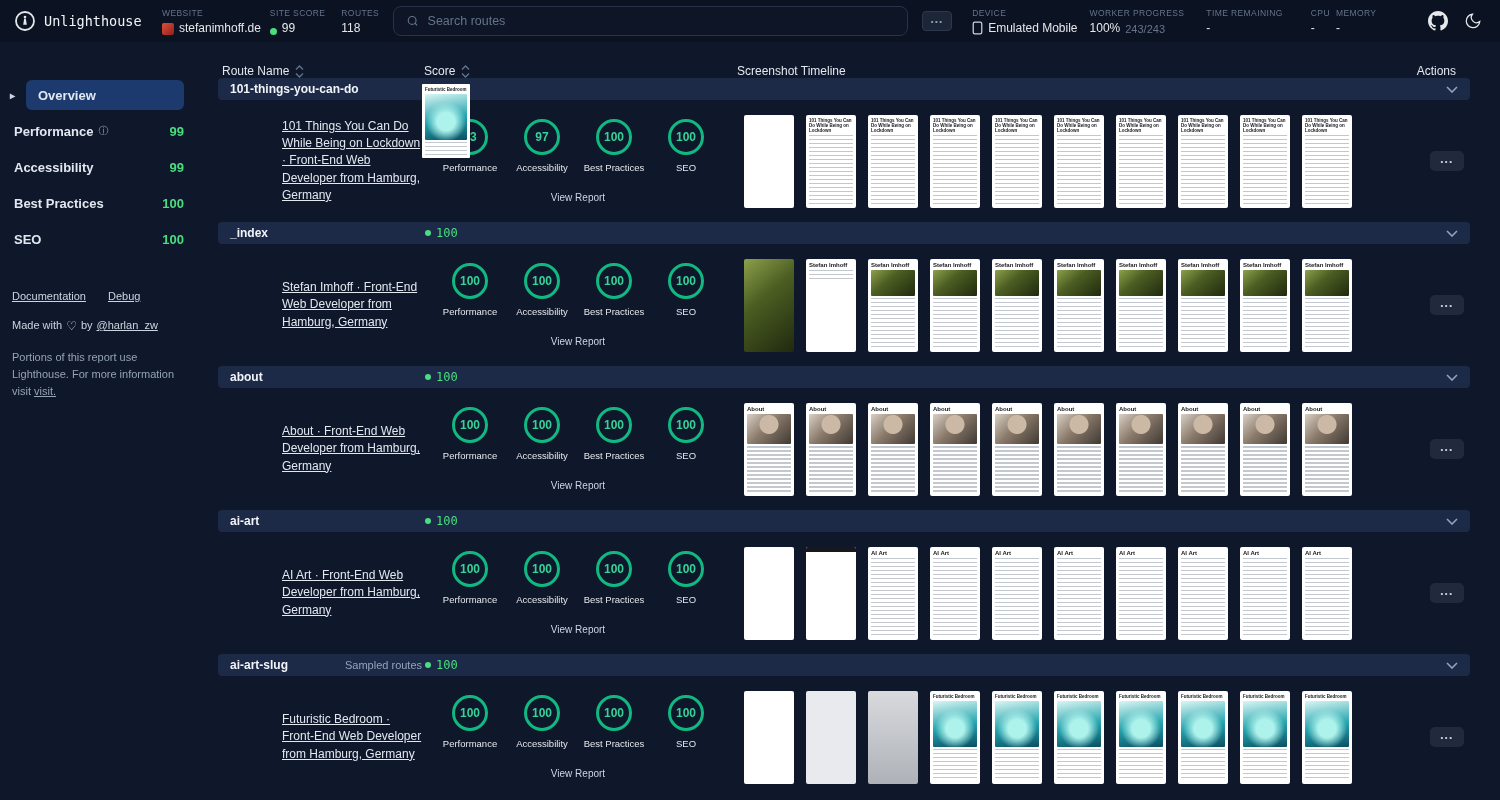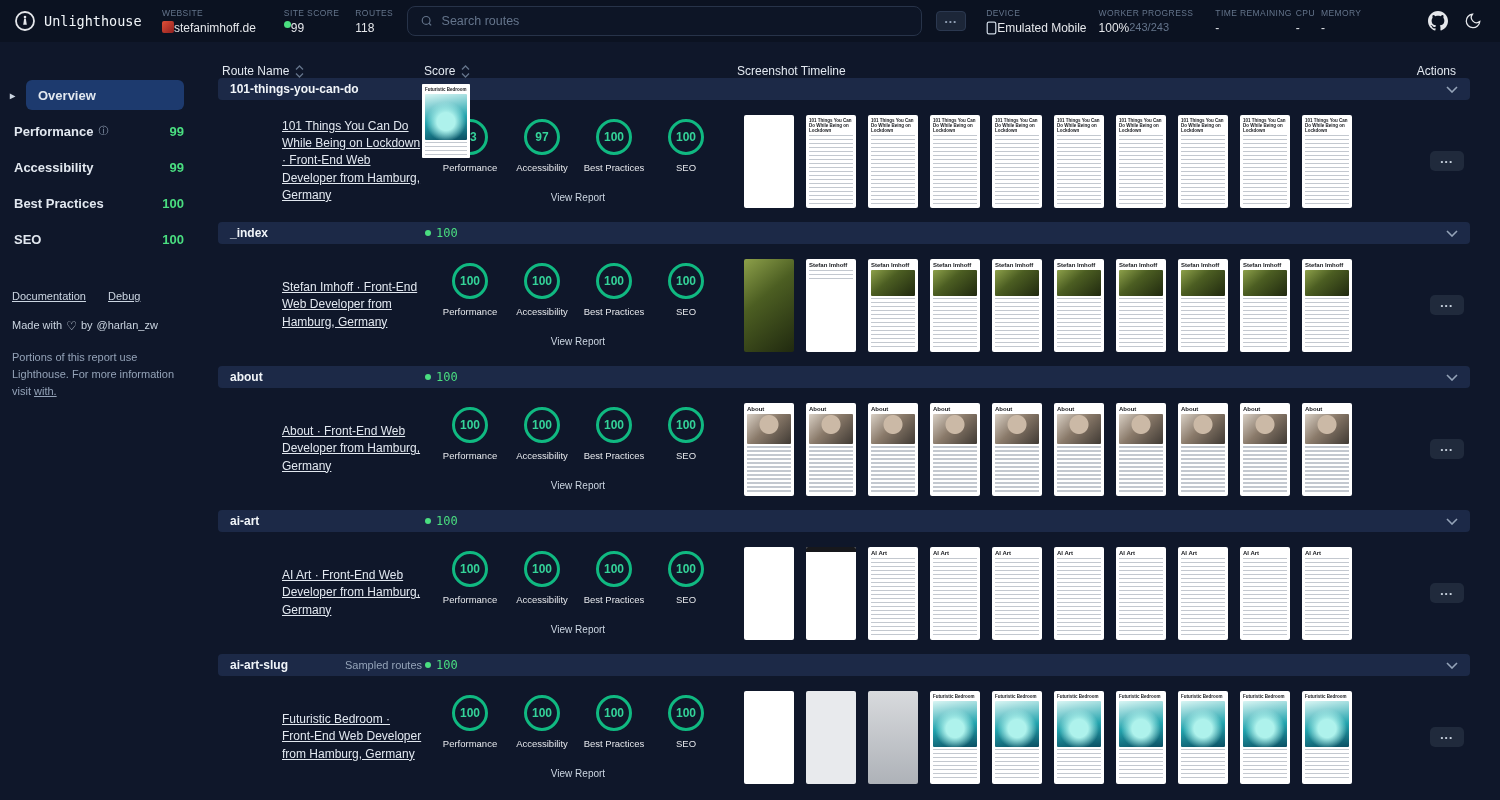--- a/index.html
+++ b/index.html
@@ -5,45 +5,45 @@
   *{margin:0;padding:0;box-sizing:border-box}
   html,body{width:1500px;height:800px;overflow:hidden}
   body{background:#0f172a;color:#e5e7eb;font-family:"Liberation Sans",sans-serif;position:relative}
 
   
   .topbar{position:absolute;top:0;left:0;right:0;height:42px;background:#0b1221;display:flex;align-items:center;padding:0 14px;z-index:10}
   .brand{display:flex;align-items:center;gap:8px;width:136px;flex:0 0 auto}
   .brand-name{font-family:"DejaVu Sans Mono",monospace;font-size:13.5px;font-weight:normal;color:#f1f5f9;white-space:nowrap}
   .metric{display:flex;flex-direction:column;justify-content:center;gap:3px;flex:0 0 auto}
   .mlabel{font-size:8.5px;color:#64748b;letter-spacing:.4px;white-space:nowrap}
-  .mvalue{font-size:12px;color:#e5e7eb;display:flex;align-items:flex-start;white-space:nowrap}
+  .mvalue{font-size:12px;color:#e5e7eb;display:flex;align-items:flex-end;gap:5px;white-space:nowrap}
   .mvalue .dim{color:#64748b;font-size:11px}
   .gdot{width:7px;height:7px;border-radius:50%;background:#4ade80;display:inline-block}
   .favicon{width:12px;height:12px;border-radius:2px;background:linear-gradient(135deg,#e05038,#8f1f1f);display:inline-block}
-  .m-website{margin-left:12px}.m-sitescore{margin-left:28px}.m-routes{margin-left:16px}
+  .m-website{margin-left:12px}.m-sitescore{margin-left:9px}.m-routes{margin-left:16px}
   .search{margin-left:14px;display:flex;align-items:center;gap:8px;padding:0 12px;height:30px;flex:0 0 515px;background:#0d1526;border:1px solid #273349;border-radius:8px}
   .search input{background:transparent;border:none;outline:none;color:#e5e7eb;font-size:12.5px;width:100%;font-family:"Liberation Sans",sans-serif}
   .search input::placeholder{color:#64748b}
   .more-btn{margin-left:14px;width:30px;height:20px;border-radius:4px;background:#1c2638;border:1px solid #2b3850;color:#94a3b8;font-size:8px;letter-spacing:1.5px;cursor:pointer;display:flex;align-items:center;justify-content:center}
-  .m-device{margin-left:20px}.m-worker{margin-left:12px}.m-time{margin-left:22px}.m-cpu{margin-left:4px}.m-memory{margin-left:6px}
+  .m-device{margin-left:20px}.m-worker{margin-left:12px}.m-time{margin-left:22px}.m-cpu{margin-left:28px}.m-memory{margin-left:6px}
   .top-icons{margin-left:auto;margin-right:4px;display:flex;align-items:center;gap:16px}
   .top-icons svg{display:block;cursor:pointer}
 
   
   .sidebar{position:absolute;top:42px;left:0;width:210px;bottom:0;background:#0f172a}
   .side-nav{margin-top:38px}
   .side-item{position:relative;display:flex;align-items:center;height:30px;margin:4px 26px 6px 0;padding-left:14px;font-size:13px;font-weight:bold;color:#e2e8f0;cursor:pointer}
   .side-item .side-value{margin-left:auto;color:#4ade80;font-size:13px}
   .side-item .info-icon{margin-left:5px;font-size:10px;color:#94a3b8;font-weight:normal}
   .side-item.active{margin-left:26px;margin-right:26px;padding-left:12px;background:#1d3a6e;border-radius:6px}
   .side-arrow{position:absolute;left:-16px;color:#cbd5e1;font-size:10px}
   .side-links{margin:36px 0 0 12px;display:flex;gap:22px}
   .side-links a{font-size:11px;color:#cbd5e1;text-decoration:underline;cursor:pointer}
   .made{margin:17px 0 0 12px;font-size:11px;color:#cbd5e1;display:flex;align-items:flex-start;gap:4px}
-  .made a{color:#cbd5e1;cursor:pointer}
+  .made a{color:#cbd5e1;text-decoration:underline;cursor:pointer}
   .heart{font-size:12px}
   .note{margin:16px 26px 0 12px;font-size:11px;color:#94a3b8;line-height:1.55}
   .note a{color:#94a3b8;text-decoration:underline;cursor:pointer}
 
   
   .main{position:absolute;top:42px;left:210px;right:0;bottom:0;overflow:hidden}
   .colhead{position:relative;height:36px}
   .colhead .col{position:absolute;top:22px;font-size:12px;color:#e2e8f0;display:flex;align-items:center;gap:6px;cursor:pointer}
   .col-route{left:12px}.col-score{left:214px}.col-timeline{left:527px;cursor:default}.col-actions{right:44px;cursor:default}
 
@@ -205,21 +205,21 @@
 
   <div class="made">
     <span>Made with</span>
     <span class="heart">♡</span>
     <span>by</span>
     <a>@harlan_zw</a>
   </div>
 
   <p class="note">
     <span>Portions of this report use Lighthouse. For more information visit</span>
-    <a>with.</a>
+    <a>visit.</a>
   </p>
 </aside>
 
 <main class="main">
   <div class="colhead">
     <span class="col col-route">
       <span>Route Name</span>
       <svg width="9" height="13" viewBox="0 0 9 13">
         <path d="M1 4.5L4.5 1 8 4.5" stroke="#64748b" fill="none" stroke-width="1.3"></path>
         <path d="M1 8.5L4.5 12 8 8.5" stroke="#64748b" fill="none" stroke-width="1.3"></path>

